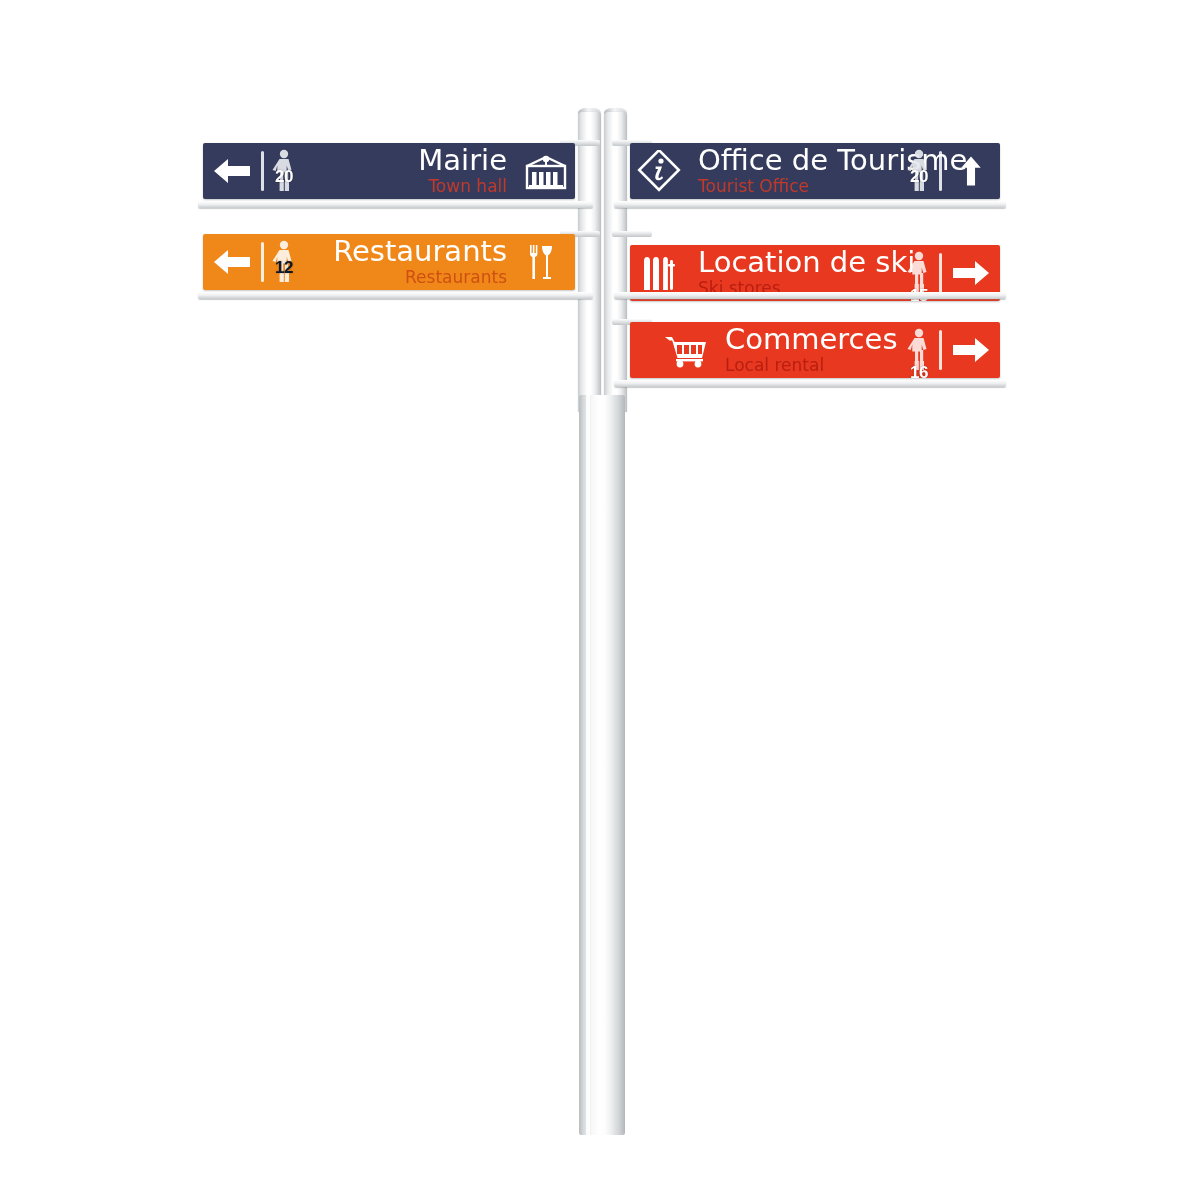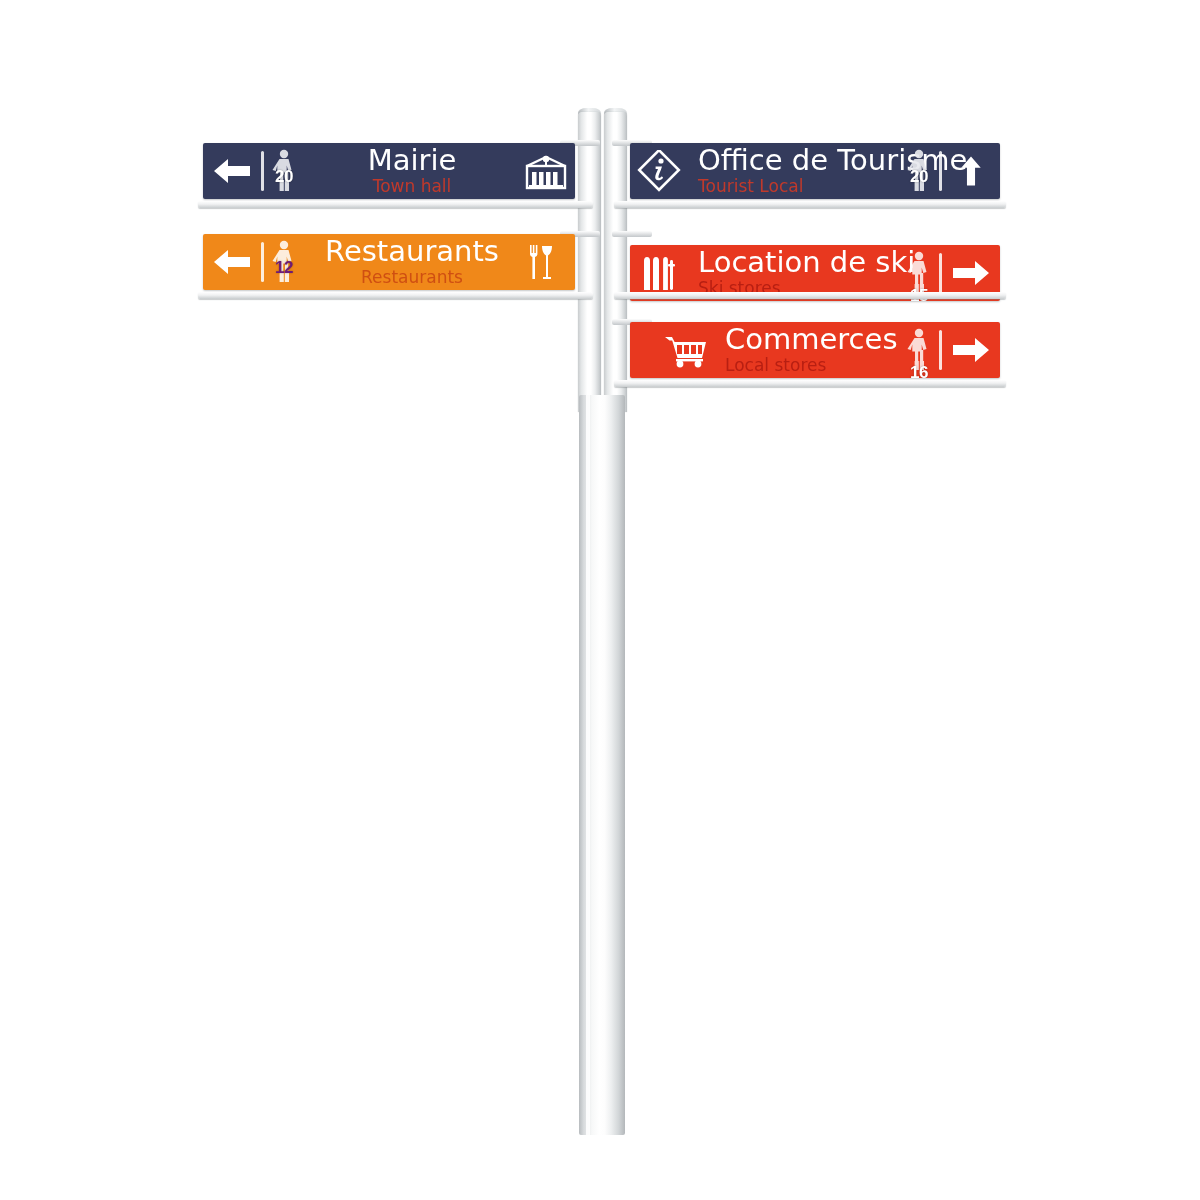--- a/index.html
+++ b/index.html
@@ -88,38 +88,38 @@
   .walker { position: relative; width: 34px; height: 46px; }
   .walker svg { position:absolute; left:0; top:0; width:34px; height:46px; }
   .walker .mins {
     position: absolute; left: 0; right: 0; top: 44%;
     text-align: center;
     font-size: 17px; font-weight: bold; line-height: 1;
     letter-spacing: -0.5px;
     text-shadow: 0 0 2px rgba(0,0,0,.35);
   }
   .navy   .walker .mins { color: #ffffff; }
-  .orange .walker .mins { color: #701a75; }
+  .orange .walker .mins { color: #0f172a; }
   .red    .walker .mins { color: #ffffff; margin-top: 17px; }
 
   
   .cell-picto {
     flex: 0 0 58px;
     display: flex; align-items: center; justify-content: center;
   }
   .cell-picto svg { width: 46px; height: 42px; }
 
   
   .cell-label {
     flex: 1 1 auto;
     display: flex; flex-direction: column; justify-content: center;
     padding: 0 10px;
     min-width: 0;
   }
-  .cell-label.align-right { align-items: center; text-align: right; }
+  .cell-label.align-right { align-items: flex-end; text-align: right; }
   .cell-label.align-left  { align-items: flex-start; text-align: left; }
   .label-fr {
     font-size: 29px; line-height: 1.02; font-weight: normal;
     color: #ffffff; white-space: nowrap;
     font-family: "DejaVu Sans", sans-serif;
   }
   .label-en {
     font-size: 17px; line-height: 1.1; white-space: nowrap;
     margin-top: 1px;
     font-family: "DejaVu Sans", sans-serif;
@@ -234,21 +234,21 @@
           <rect x="9" y="6" width="28" height="28" transform="rotate(45 23 20)"></rect>
         </g>
         <g fill="#ffffff">
           <circle cx="25" cy="11" r="2.6"></circle>
           <path d="M19.6 16.5 h6.4 c-1.4 5 -3.6 8.4 -3.6 10.4 0 1.4 1.8 1.4 3.4 -0.6 l1.4 1.4 c-3 3.6 -8 3.6 -8 -0.4 0 -2.6 2 -6 2.8 -8.4 h-2.4 z"></path>
         </g>
       </svg>
     </div>
     <div class="cell-label align-left">
       <div class="label-fr">Office de Tourisme</div>
-      <div class="label-en">Tourist Local</div>
+      <div class="label-en">Tourist Office</div>
     </div>
     <div class="cell-time">
       <span class="divider left" style="opacity:0"></span>
       <div class="walker">
         <svg viewBox="0 0 34 46" aria-hidden="true">
           <g fill="#e8e9ee" opacity="0.92">
             <circle cx="17" cy="6" r="4.2"></circle>
             <path d="M12.5 11 h9 l3 11 -3.2 1 -1.6-5.4 v7 h-9.4 v-7 l-1.6 5.4 -3.2 -1 z"></path>
             <path d="M13 23 h3.2 v11 h-3.2z M18 23 h3.2 v11 h-3.2z"></path>
             <path d="M12.6 34 h4.2 v9 h-4.2z M17.8 34 h4.2 v9 h-4.2z"></path>
@@ -319,21 +319,21 @@
         <g fill="#e8381f">
           <rect x="14" y="16" width="5" height="9"></rect>
           <rect x="21" y="16" width="5" height="9"></rect>
           <rect x="28" y="16" width="5" height="9"></rect>
           <rect x="35" y="16" width="4" height="9"></rect>
         </g>
       </svg>
     </div>
     <div class="cell-label align-left">
       <div class="label-fr">Commerces</div>
-      <div class="label-en">Local stores</div>
+      <div class="label-en">Local rental</div>
     </div>
     <div class="cell-time">
       <span class="divider left" style="opacity:0"></span>
       <div class="walker">
         <svg viewBox="0 0 34 46" aria-hidden="true">
           <g fill="#ffffff" opacity="0.82">
             <circle cx="17" cy="6" r="4.2"></circle>
             <path d="M12.5 11 h9 l3 11 -3.2 1 -1.6-5.4 v7 h-9.4 v-7 l-1.6 5.4 -3.2 -1 z"></path>
             <path d="M13 23 h3.2 v11 h-3.2z M18 23 h3.2 v11 h-3.2z"></path>
             <path d="M12.6 34 h4.2 v9 h-4.2z M17.8 34 h4.2 v9 h-4.2z"></path>

